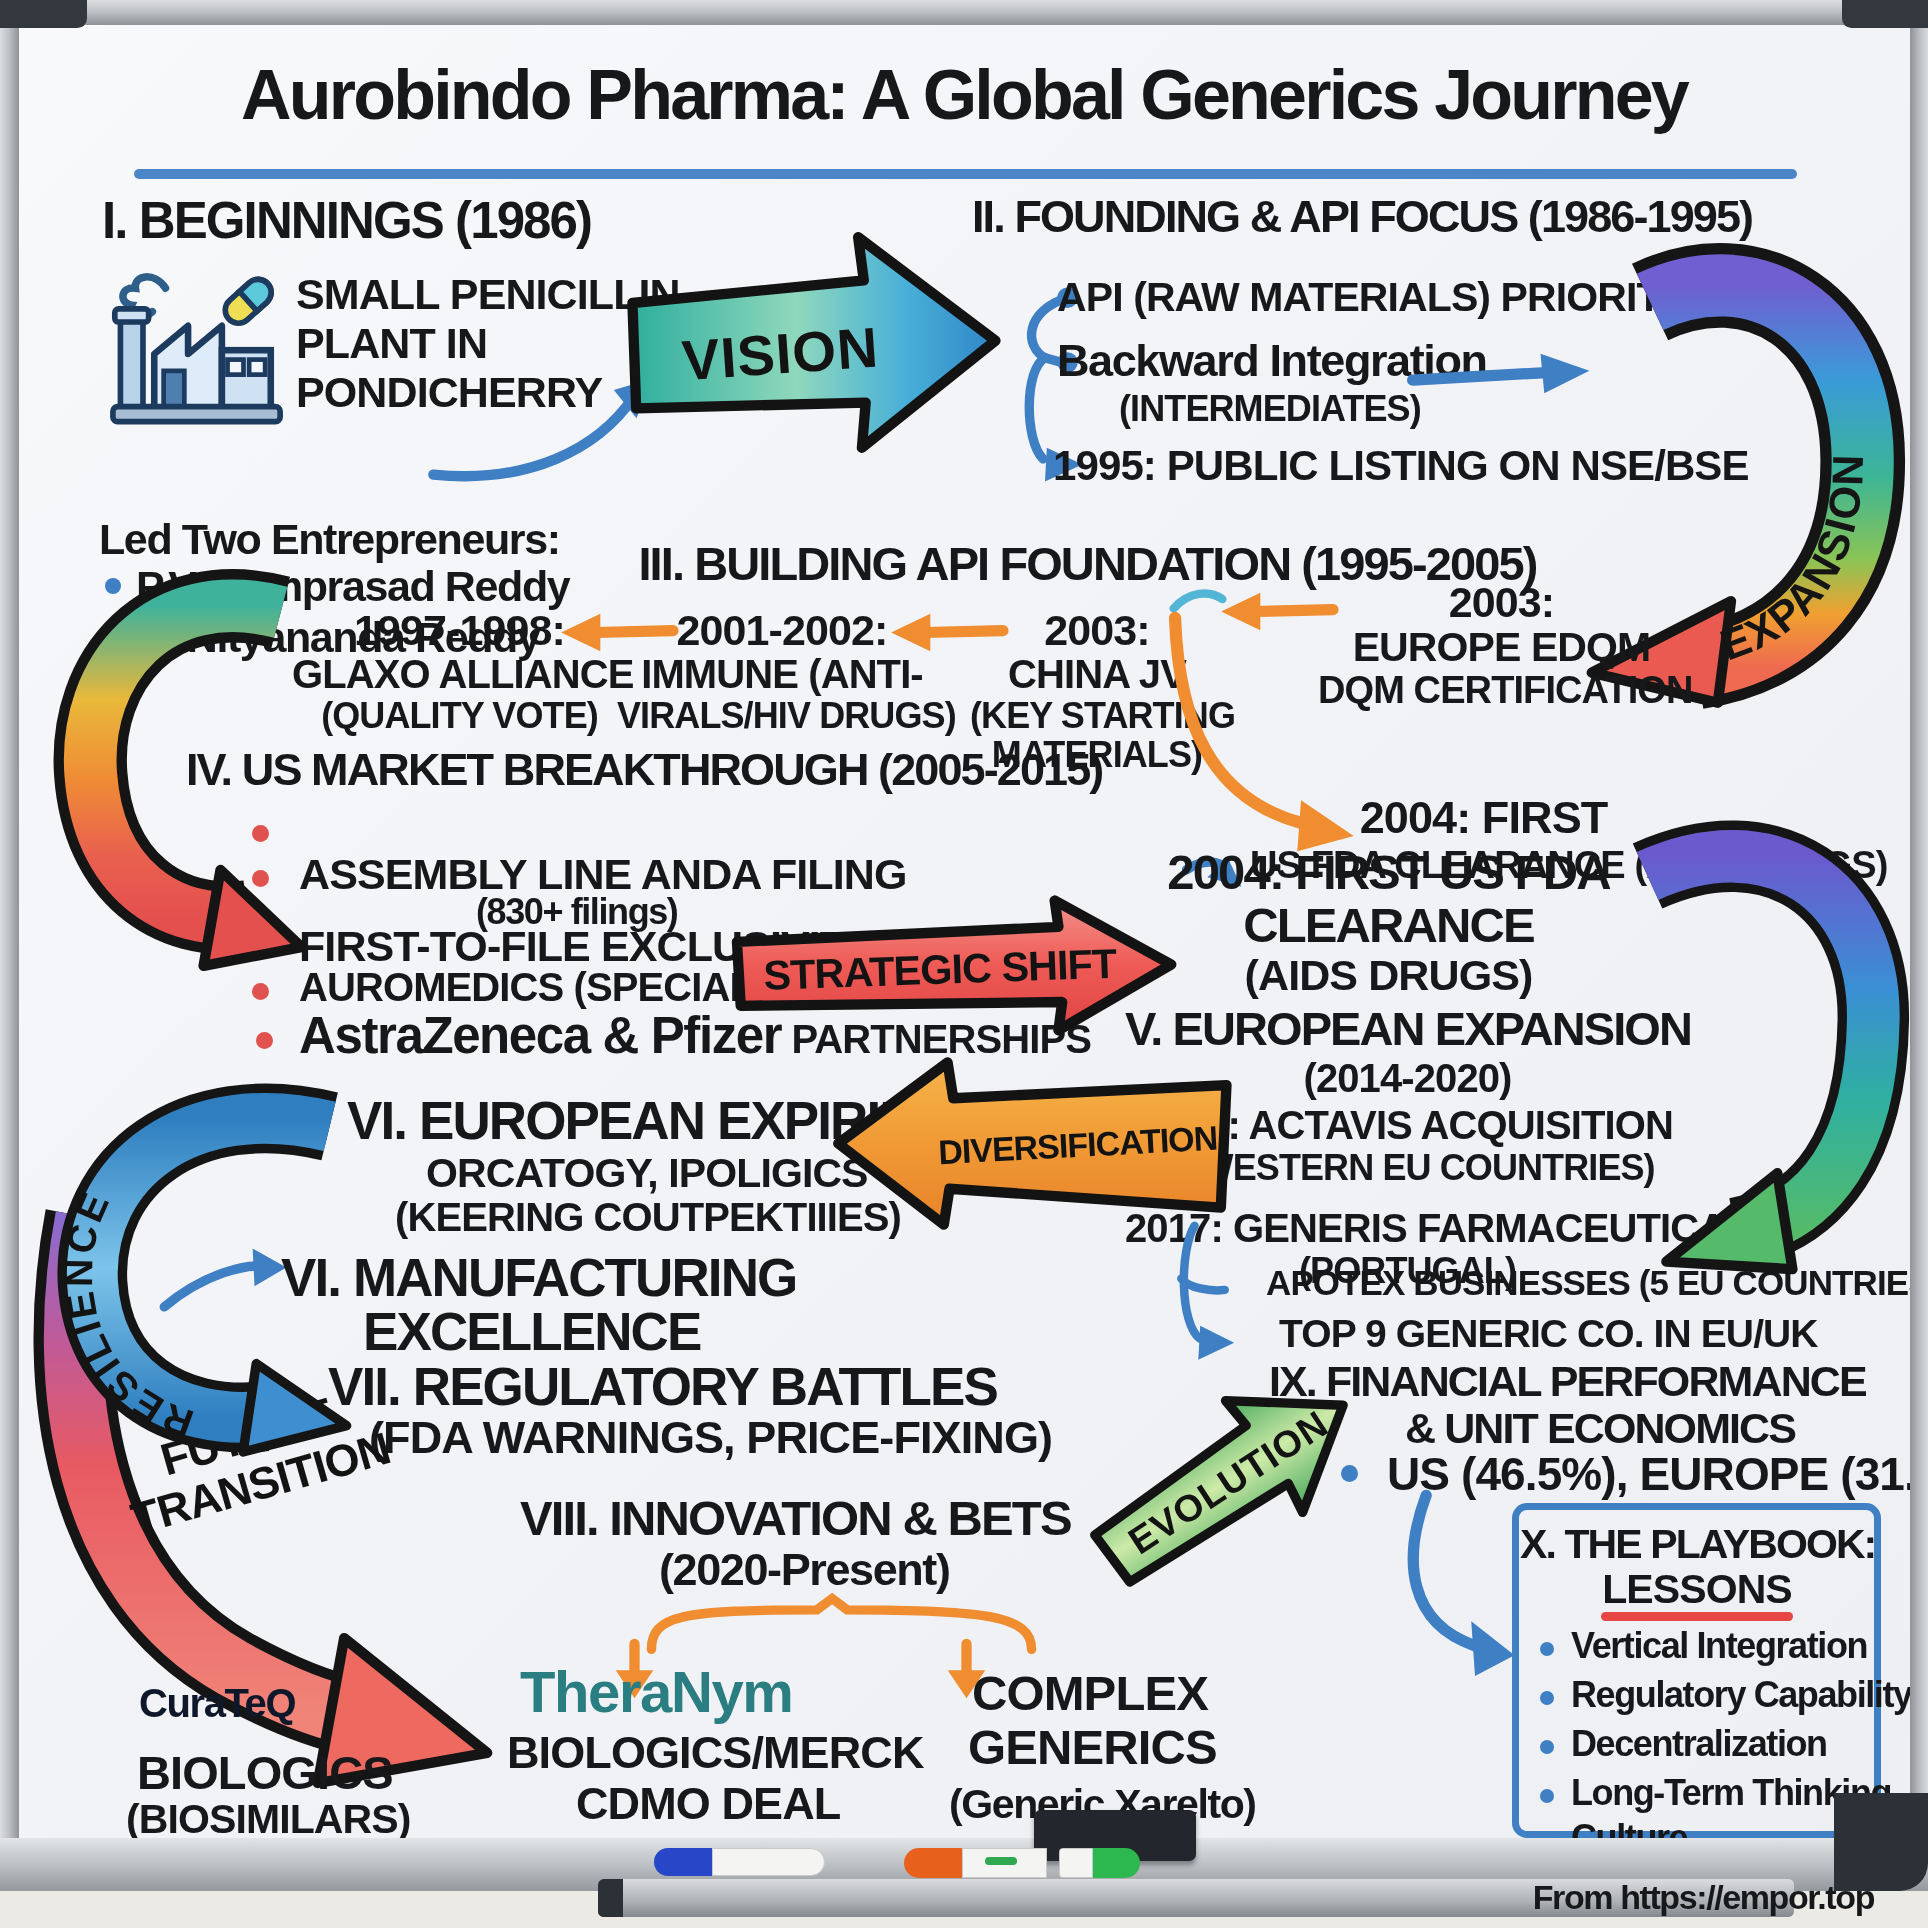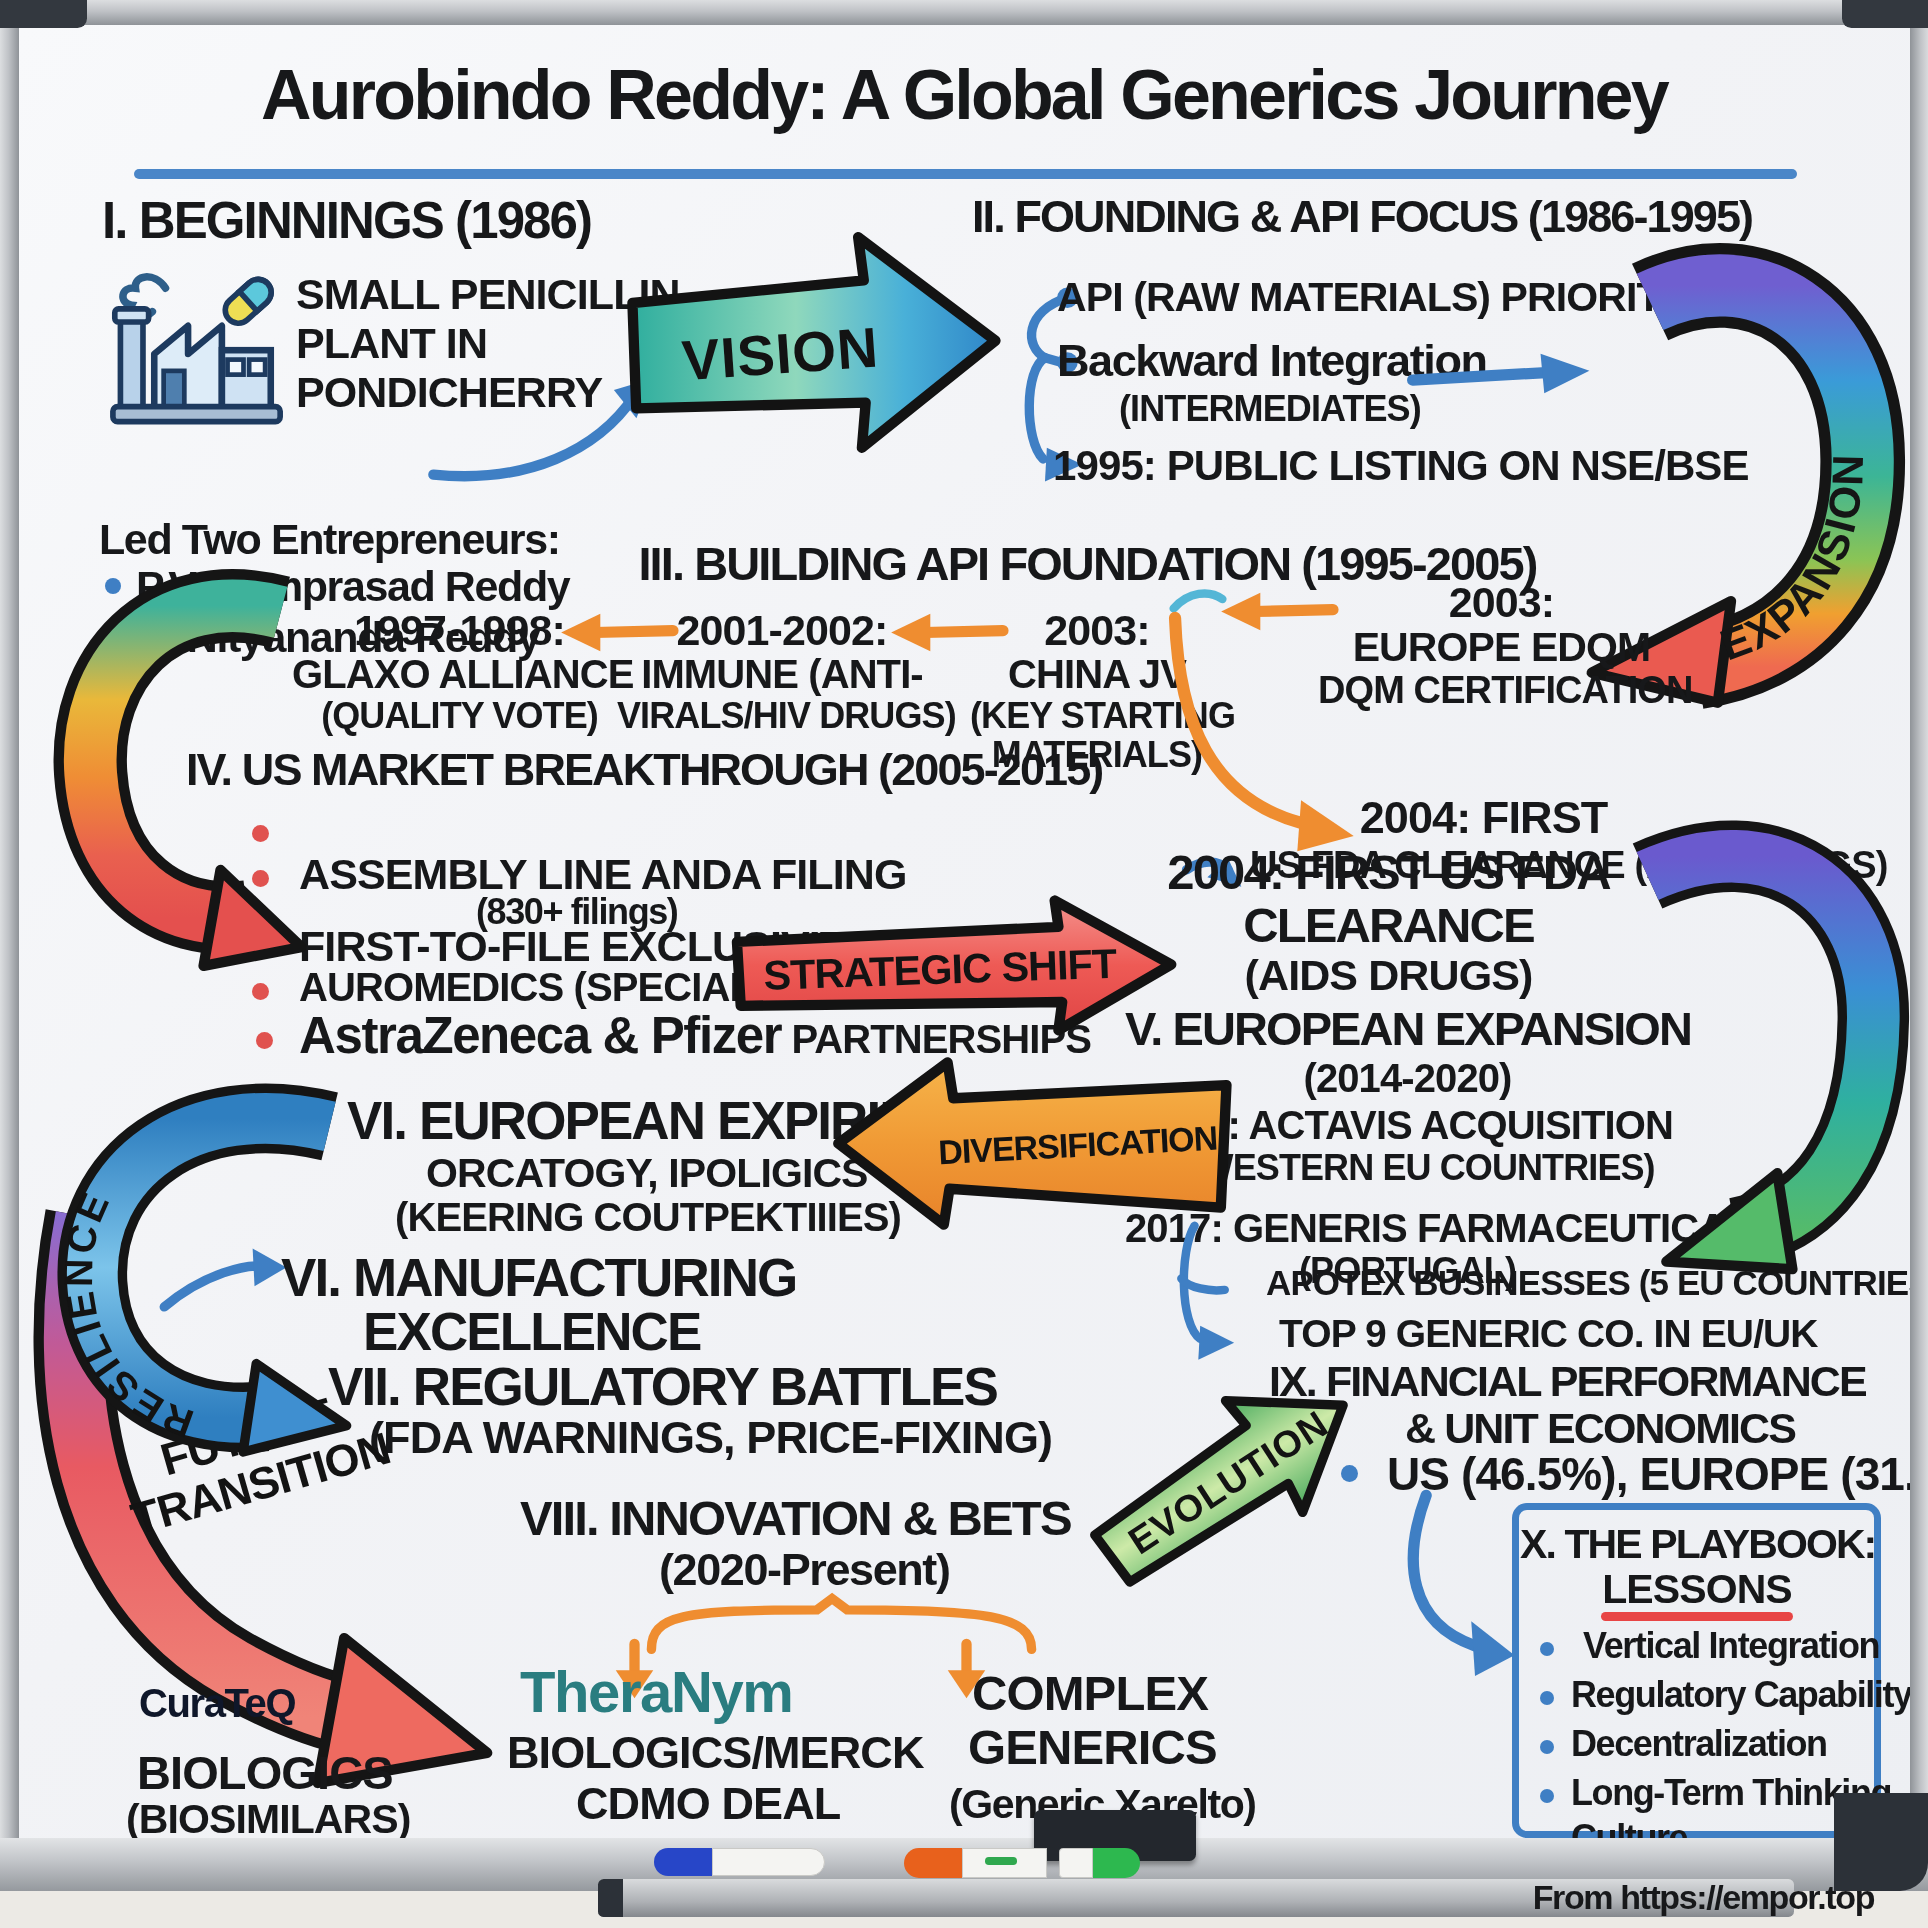--- a/index.html
+++ b/index.html
@@ -18,21 +18,21 @@
   svg{position:absolute;overflow:visible;}
   svg text{font-family:"Liberation Sans","DejaVu Sans",sans-serif;font-weight:700;}
 </style>
 </head>
 <body>
 
 <div id="stage">
 
   <div class="board"></div>
 
-  <div class="t ctr" style="left:126px;top:58px;width:1676px;font-size:70px;letter-spacing:-2.8px;">Aurobindo Reddy: A Global Generics Journey</div>
+  <div class="t ctr" style="left:126px;top:58px;width:1676px;font-size:70px;letter-spacing:-2.8px;">Aurobindo Pharma: A Global Generics Journey</div>
   <div class="abs" style="left:134px;top:169px;width:1663px;height:10.4px;background:#4a86c8;border-radius:5.6px;"></div>
 
   <div class="t" style="left:102px;top:193px;font-size:51px;letter-spacing:-1.9px;">I. BEGINNINGS (1986)</div>
 
   <svg style="left:105px;top:260px;" width="184" height="171" viewBox="0 0 195 182">
     <path d="M64,30 C52,12 30,16 32,30 C16,28 14,46 28,48 C22,60 42,64 50,55" fill="none" stroke="#2e5f8a" stroke-width="8" stroke-linecap="round"></path>
     <g transform="rotate(-42 152 44)">
       <rect x="124" y="30" width="56" height="28" rx="14" fill="#eede54" stroke="#1d3a5f" stroke-width="6"></rect>
       <path d="M152,30 h14 a14,14 0 0 1 0,28 h-14 z" fill="#5cc8dc" stroke="#1d3a5f" stroke-width="6"></path>
     </g>
@@ -342,21 +342,21 @@
   <svg style="left:1392px;top:1486px;" width="151" height="188" viewBox="0 0 160 200">
     <path d="M36,10 C10,80 18,146 88,170" fill="none" stroke="#3f7fc4" stroke-width="12" stroke-linecap="round"></path>
     <polygon points="130,180 84,144 88,202" fill="#3f7fc4"></polygon>
   </svg>
 
   <div class="abs" style="left:1512px;top:1503px;width:369px;height:335px;border:7.5px solid #3f7fc4;border-radius:15px;box-sizing:border-box;"></div>
   <div class="t ctr" style="left:1520px;top:1522px;width:354px;font-size:41px;letter-spacing:-1.9px;">X. THE PLAYBOOK:</div>
   <div class="t ctr" style="left:1520px;top:1567px;width:354px;font-size:41px;letter-spacing:-0.9px;">LESSONS</div>
   <div class="abs" style="left:1601px;top:1612px;width:192px;height:8.5px;background:#e84545;border-radius:4.7px;"></div>
   <div class="dot" style="left:1540px;top:1642px;width:14px;height:14px;background:#3f7fc4;"></div>
-  <div class="t mix" style="left:1571px;top:1627px;font-size:36px;margin-left:12px;">Vertical Integration</div>
+  <div class="t mix" style="left:1571px;top:1627px;font-size:36px;">Vertical Integration</div>
   <div class="dot" style="left:1540px;top:1691px;width:14px;height:14px;background:#3f7fc4;"></div>
   <div class="t mix" style="left:1571px;top:1676px;font-size:36px;">Regulatory Capability</div>
   <div class="dot" style="left:1540px;top:1740px;width:14px;height:14px;background:#3f7fc4;"></div>
   <div class="t mix" style="left:1571px;top:1725px;font-size:36px;">Decentralization</div>
   <div class="dot" style="left:1540px;top:1789px;width:14px;height:14px;background:#3f7fc4;"></div>
   <div class="t mix" style="left:1571px;top:1774px;font-size:36px;">Long-Term Thinking</div>
   <div class="dot" style="left:1540px;top:1834px;width:14px;height:14px;background:#3f7fc4;"></div>
   <div class="t mix" style="left:1571px;top:1819px;font-size:36px;">Culture</div>
 
   <div class="t mix" style="left:139px;top:1682px;font-size:40px;color:#0f172a;">CuraTeQ</div>

